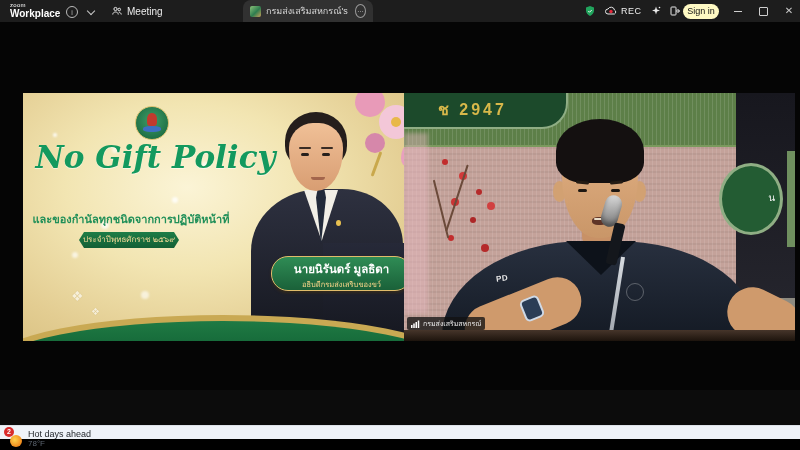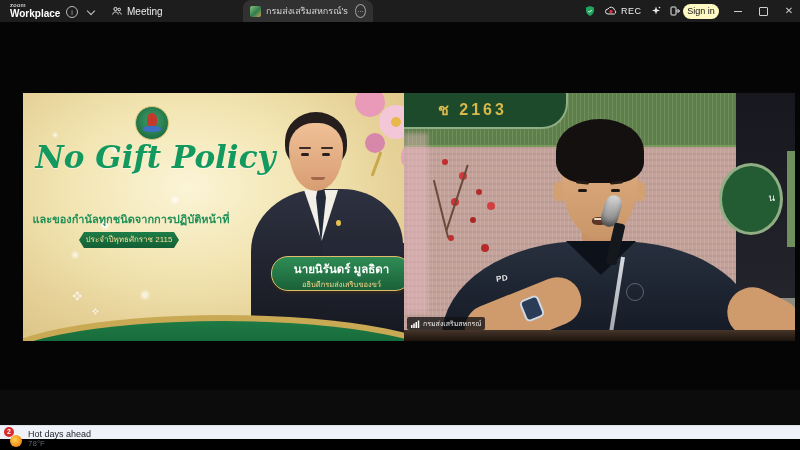--- a/index.html
+++ b/index.html
@@ -176,21 +176,21 @@
   <div id="stage">
 
     <div class="video" id="video-left">
       <div class="abs lv-sparkles"></div>
       <div class="abs lv-logo">
         <div class="fig"></div>
           <div class="base"></div>
       </div>
       <div class="abs lv-title">No Gift Policy</div>
       <div class="abs lv-line" style="top:117px;font-size:11px;">และของกำนัลทุกชนิดจากการปฏิบัติหน้าที่</div>
-      <div class="abs lv-ribbon">ประจำปีพุทธศักราช 2115</div>
+      <div class="abs lv-ribbon">ประจำปีพุทธศักราช ๒๕๖๙</div>
 
       <span class="abs clover" style="left:298px;top:72px;">❖</span>
       <span class="abs clover" style="left:318px;top:138px;font-size:10px;">❖</span>
       <span class="abs clover" style="left:352px;top:188px;font-size:15px;">❖</span>
       <span class="abs clover cream" style="left:48px;top:196px;font-size:14px;">❖</span>
       <span class="abs clover cream" style="left:68px;top:214px;font-size:10px;">❖</span>
 
       <div class="abs flower" style="left:332px;top:-6px;width:30px;height:30px;background:#e89ab8;"></div>
       <div class="abs flower" style="left:356px;top:12px;width:34px;height:34px;background:#f3c7d8;"></div>
       <div class="abs flower" style="left:368px;top:24px;width:10px;height:10px;background:#e8b84a;"></div>
@@ -229,21 +229,21 @@
       <div class="abs rv-stem" style="left:36px;top:86px;transform:rotate(-14deg);height:60px;"></div>
 
       <div class="abs rv-dark"></div>
       <div class="abs rv-floor"></div>
       <div class="abs rv-edge"></div>
       <div class="abs rv-oval">
         <span>น</span>
       </div>
 
       <div class="abs rv-banner">
-        <span>ช 2163</span>
+        <span>ช 2947</span>
       </div>
 
       <div class="abs rm-polo"></div>
       <div class="abs rm-neck"></div>
       <div class="abs rm-collar"></div>
       <div class="abs rm-ear" style="left:149px;top:88px;"></div>
       <div class="abs rm-ear" style="left:229px;top:88px;"></div>
       <div class="abs rm-face"></div>
       <div class="abs rm-hair"></div>
       <div class="abs rm-brow" style="left:172px;top:88px;transform:rotate(6deg);"></div>

